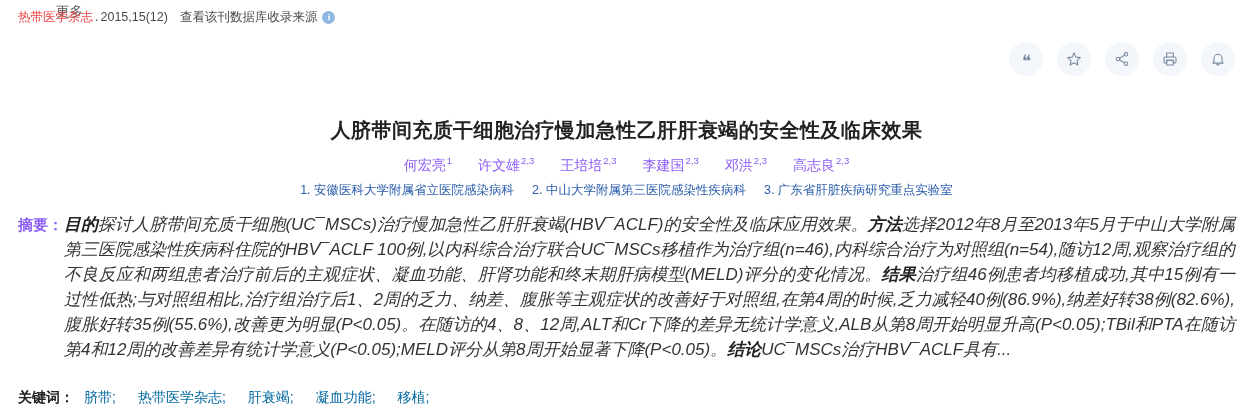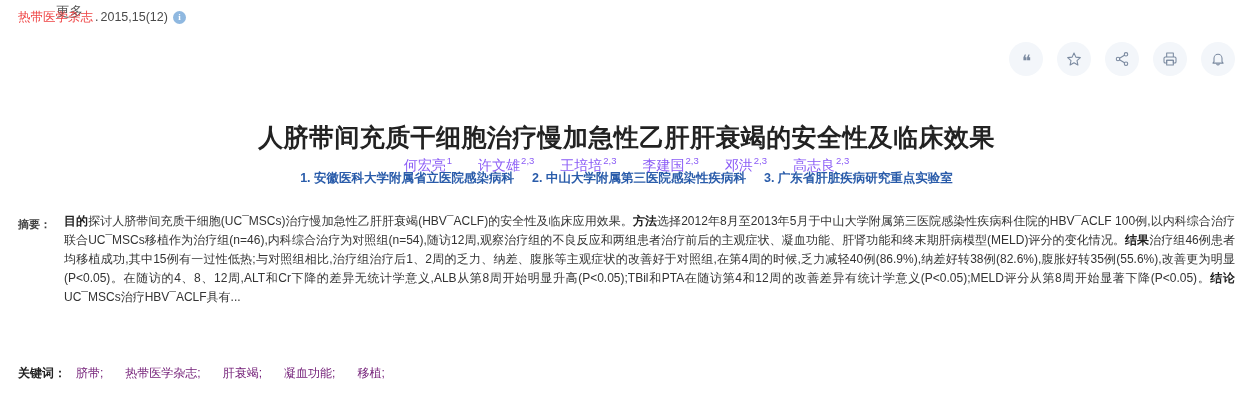--- a/index.html
+++ b/index.html
@@ -86,21 +86,21 @@
     letter-spacing: -1px;
   }
 
   
   .paper-title {
     position: absolute;
     top: 104px;
     left: 0;
     width: 100%;
     text-align: center;
-    font-size: 25px;
+    font-size: 20px;
     font-weight: bold;
     color: #222222;
     letter-spacing: 0.4px;
   }
 
   
   .authors {
     position: absolute;
     top: 155px;
     left: 0;
@@ -116,98 +116,99 @@
   }
   .author sup {
     font-size: 9.5px;
     vertical-align: super;
     margin-left: 1px;
   }
 
   
   .affiliations {
     position: absolute;
-    top: 170px;
+    top: 182px;
     left: 0;
     width: 100%;
     text-align: center;
     font-size: 12.5px;
     color: #2a5caa;
-    font-weight: bold;
   }
   .affiliation {
     display: inline-block;
     margin: 0 9px;
     cursor: pointer;
   }
 
   
   .abstract-block {
     position: absolute;
     top: 212px;
     left: 18px;
     right: 18px;
     display: flex;
     align-items: flex-start;
   }
   .abs-label {
     flex: 0 0 auto;
-    font-size: 11px;
-    font-weight: bold;
-    color: #404040;
+    font-size: 15px;
+    font-weight: bold;
+    color: #8b5cf6;
     width: 46px;
     line-height: 25px;
   }
   .abs-body {
     flex: 1 1 auto;
-    font-size: 12px;
-    line-height: 19px;
+    font-size: 17px;
+    line-height: 25px;
     color: #333333;
     text-align: justify;
+    font-style: italic;
   }
   .abs-body b { font-weight: bold; color: #222; }
   .more-link {
     display: block;
     margin-top: 3px;
     margin-left: 56px;
     font-size: 13.5px;
     color: #555555;
     cursor: pointer;
   }
 
   
   .keywords-block {
     position: absolute;
-    bottom: 28px;
+    bottom: 3px;
     left: 18px;
     right: 18px;
     display: flex;
     align-items: baseline;
-    font-size: 12px;
+    font-size: 14px;
   }
   .kw-label {
     font-weight: bold;
     color: #222222;
     margin-right: 10px;
     flex: 0 0 auto;
   }
   .kw-list { flex: 1 1 auto; }
   .keyword {
-    color: #701a75;
+    color: #0369a1;
     margin-right: 22px;
     cursor: pointer;
   }
 </style>
 </head>
 <body>
 
 <div class="journal-bar">
   <span class="journal-title">热带医学杂志</span>
   <span class="journal-sep">.</span>
   <span class="journal-issue">2015,15(12)</span>
+  <span class="db-source-link">查看该刊数据库收录来源</span>
   <span class="info-icon">i</span>
 </div>
 
 <div class="action-row">
 
   <div class="action-btn">
     <span class="quote-glyph">❝</span>
   </div>
 
   <div class="action-btn">

